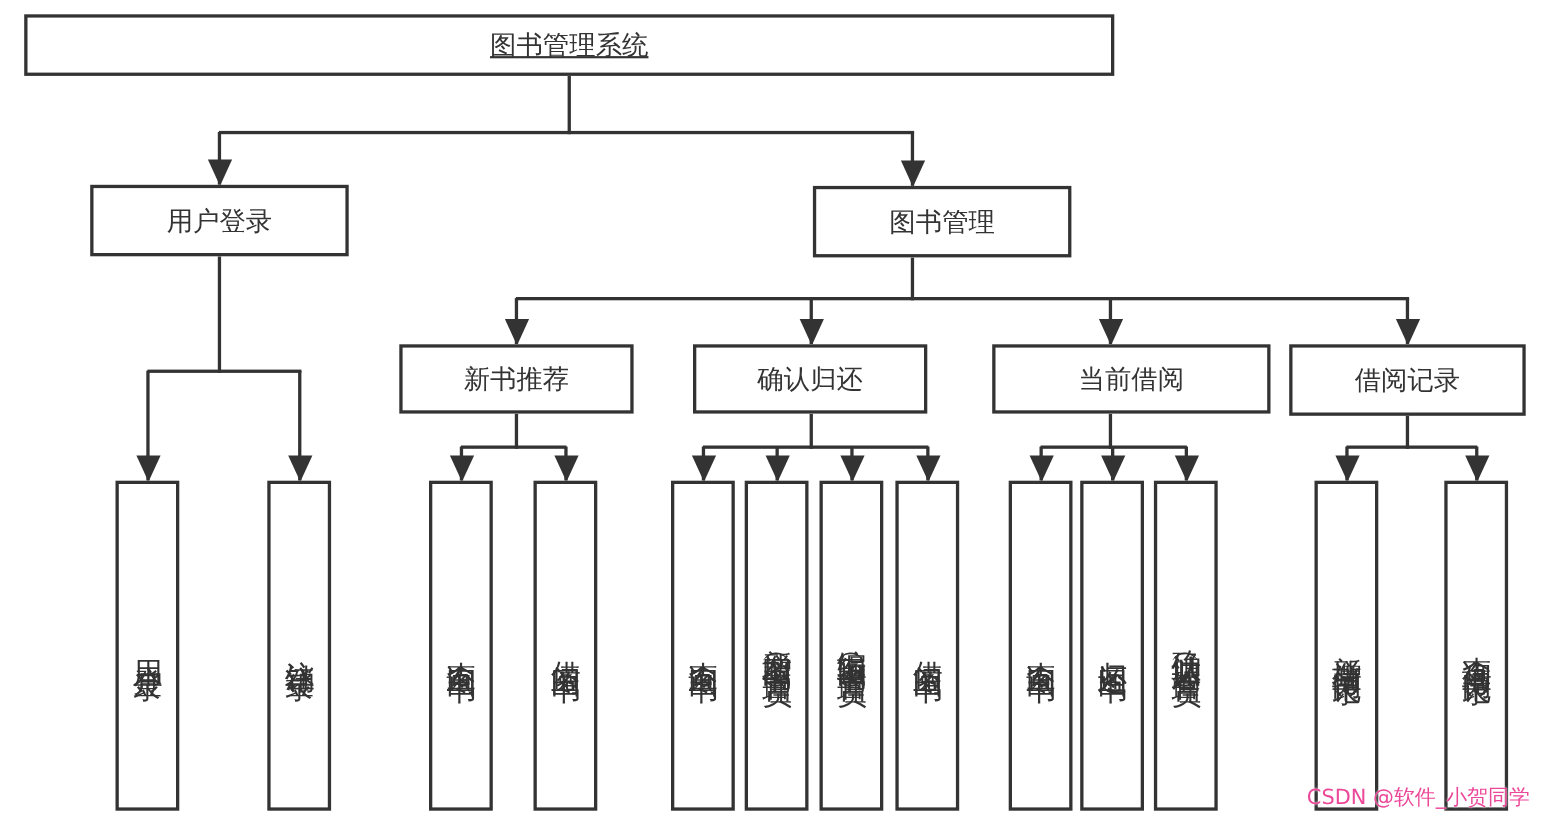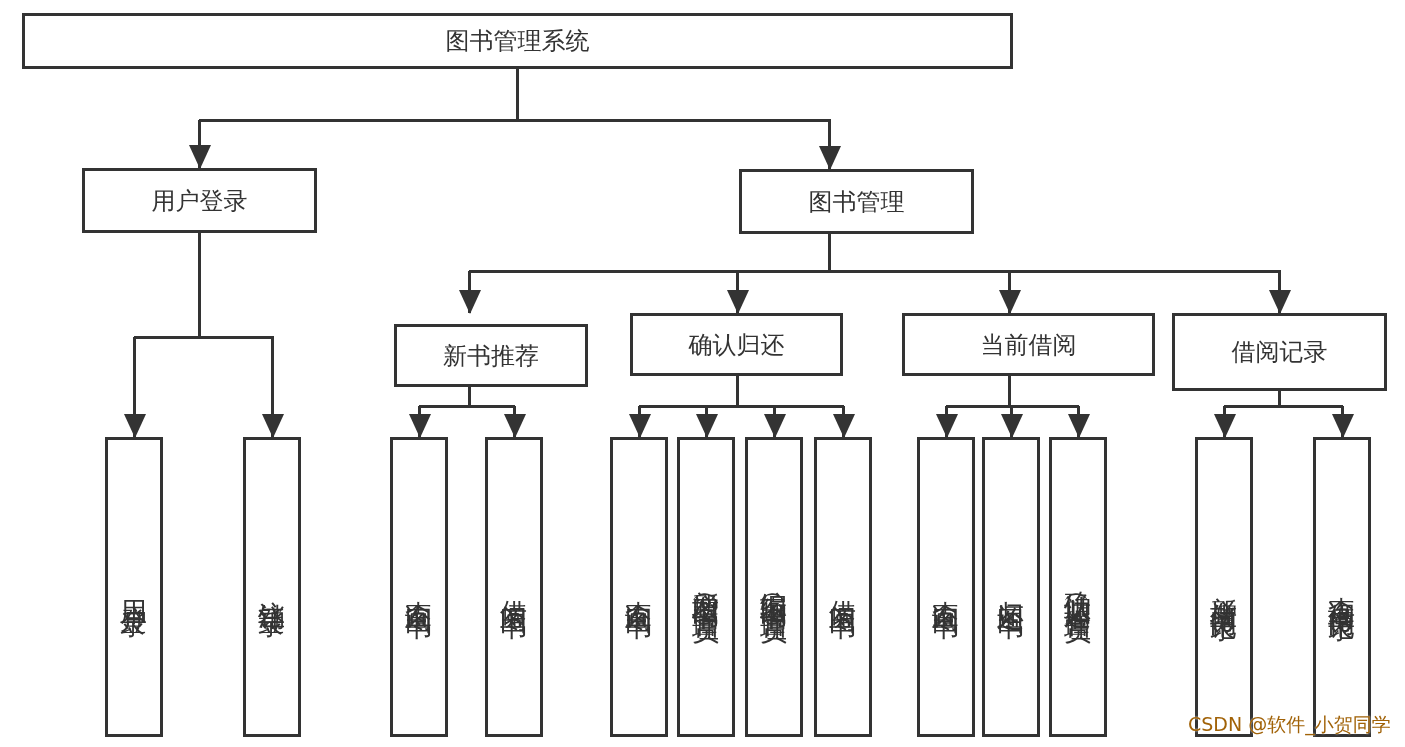--- a/index.html
+++ b/index.html
@@ -11,31 +11,31 @@
   .vbox{position:absolute;box-sizing:border-box;border:3px solid #333333;background:#ffffff;
         top:437px;width:58px;height:300px;display:flex;align-items:center;justify-content:center;
         writing-mode:vertical-rl;font-size:27px;letter-spacing:4px;line-height:1;color:#333333;
         white-space:nowrap;z-index:2;}
   .vl{position:absolute;width:3px;background:#333333;z-index:1;}
   .hl{position:absolute;height:3px;background:#333333;z-index:1;}
   .arrow{position:absolute;width:3px;background:#333333;z-index:1;}
   .arrow::after{content:"";position:absolute;bottom:-1px;left:50%;transform:translateX(-50%);
         width:0;height:0;border-left:11px solid transparent;border-right:11px solid transparent;
         border-top:24px solid #333333;}
-  #wm{position:absolute;left:1188px;top:712px;font-size:19px;color:#a16207;z-index:5;
+  #wm{position:absolute;left:1188px;top:712px;font-size:19px;color:#ec4899;z-index:5;
       white-space:nowrap;text-shadow:0 0 2px #ffffff;}
 
   
-  #b-root{left:22px;top:13px;width:991px;height:56px;}
+  #b-root{left:22px;top:13px;width:991px;height:56px;text-decoration:underline;}
   #b-l2-0{left:82px;top:168px;width:235px;height:65px;}
   #b-l2-1{left:739px;top:169px;width:235px;height:65px;}
-  #b-l3-0{left:363px;top:324px;width:194px;height:63px;margin-left:31px;}
+  #b-l3-0{left:363px;top:313px;width:213px;height:63px;}
   #b-l3-1{left:630px;top:313px;width:213px;height:63px;}
   #b-l3-2{left:902px;top:313px;width:253px;height:63px;}
-  #b-l3-3{left:1172px;top:313px;width:215px;height:78px;}
+  #b-l3-3{left:1172px;top:313px;width:215px;height:65px;}
   #b-g1-0{left:105px;} #b-g1-1{left:243px;}
   #b-g2-0{left:390px;} #b-g2-1{left:485px;}
   #b-g3-0{left:610px;} #b-g3-1{left:677px;} #b-g3-2{left:745px;} #b-g3-3{left:814px;}
   #b-g4-0{left:917px;} #b-g4-1{left:982px;} #b-g4-2{left:1049px;}
   #b-g5-0{left:1195px;} #b-g5-1{left:1313px;}
 
   
   #c-root-v{left:516px;top:69px;height:53px;}
   #c-l2-h{left:199px;top:119px;width:632px;}
   #a-l2-0{left:198px;top:120px;height:48px;}

